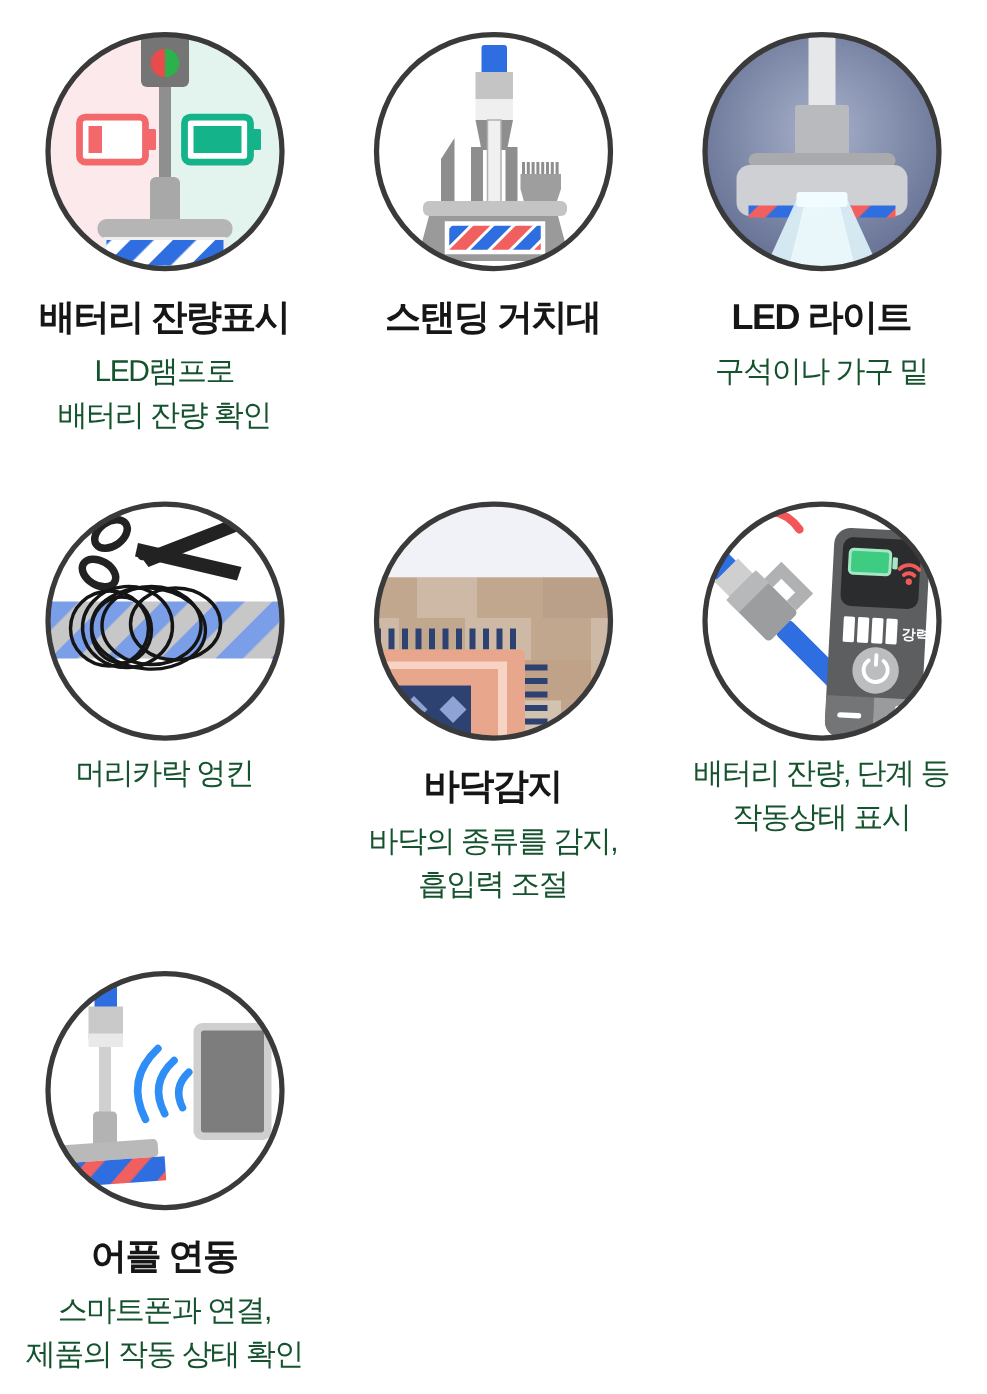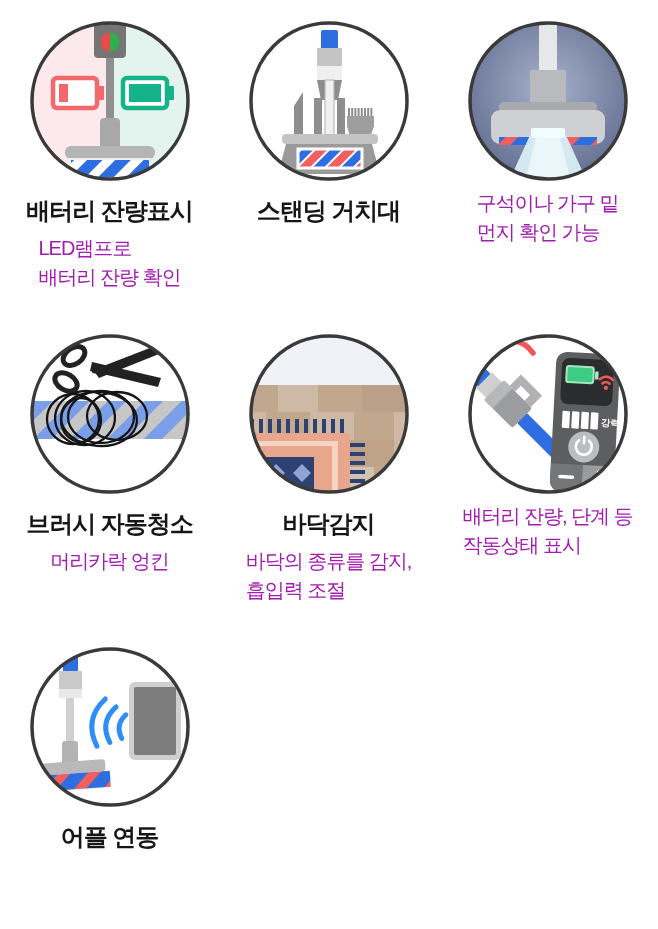--- a/index.html
+++ b/index.html
@@ -1,21 +1,21 @@
 <!DOCTYPE html>
 <html><head>
 <meta charset="utf-8">
 <style>
   html,body{margin:0;padding:0;background:#ffffff;}
   .page{width:658px;height:929px;background:#ffffff;font-family:"Liberation Sans","DejaVu Sans",sans-serif;overflow:hidden;}
   .grid{display:flex;flex-wrap:wrap;padding-top:14px;}
   .cell{width:219px;height:313px;display:flex;flex-direction:column;align-items:center;box-sizing:border-box;padding-top:6px;}
   .icon-wrap{width:162px;height:162px;}
   .feature-title{margin-top:13px;font-size:24px;font-weight:700;color:#161616;letter-spacing:-1px;white-space:nowrap;}
-  .feature-desc{margin-top:7px;font-size:20px;color:#a21caf;line-height:1.45;letter-spacing:-1px;white-space:nowrap;}
+  .feature-desc{margin-top:7px;font-size:20px;color:#14532d;line-height:1.45;text-align:center;letter-spacing:-1px;white-space:nowrap;}
   svg{display:block;}
 </style>
 </head>
 <body>
 
 <div class="page">
   <div class="grid">
 
     <div class="cell">
       <div class="icon-wrap">
@@ -124,23 +124,23 @@
             <rect x="32" y="82" width="98" height="10" rx="5" fill="#a9aaad"></rect>
             <rect x="24" y="90" width="114" height="34" rx="9" fill="#ced0d3"></rect>
             <rect x="32" y="117" width="98" height="8" fill="url(#c_stripe)"></rect>
             <polygon points="64,113 98,113 124,170 38,170" fill="#d9eef6" opacity="0.95"></polygon>
             <polygon points="70,113 92,113 106,170 56,170" fill="#ebf8fc" opacity="0.9"></polygon>
             <rect x="64" y="108" width="34" height="10" rx="2" fill="#f0fcff"></rect>
           </g>
           <circle cx="81" cy="81" r="78" fill="none" stroke="#3a3a3a" stroke-width="3.5"></circle>
         </svg>
       </div>
+      <div class="feature-title">LED 라이트</div>
       <div class="feature-desc">
         <div>구석이나 가구 밑</div>
-        <div>먼지 확인 가능</div>
       </div>
     </div>
 
     <div class="cell">
       <div class="icon-wrap">
         <svg width="162" height="162" viewBox="0 0 162 162">
           <defs>
             <clipPath id="d_clip">
                 <circle cx="81" cy="81" r="78"></circle>
               </clipPath>
@@ -164,21 +164,20 @@
               <ellipse cx="56" cy="85" rx="30" ry="27" transform="rotate(-5 56 85)"></ellipse>
               <ellipse cx="72" cy="84" rx="33" ry="26"></ellipse>
               <ellipse cx="52" cy="87" rx="20" ry="22"></ellipse>
               <ellipse cx="88" cy="83" rx="30" ry="24"></ellipse>
               <ellipse cx="70" cy="86" rx="38" ry="27" transform="rotate(4 70 86)"></ellipse>
             </g>
           </g>
           <circle cx="81" cy="81" r="78" fill="none" stroke="#3a3a3a" stroke-width="3.5"></circle>
         </svg>
       </div>
-      <div class="feature-title">브러시 자동청소</div>
       <div class="feature-desc">
         <div>머리카락 엉킨</div>
       </div>
     </div>
 
     <div class="cell">
       <div class="icon-wrap">
         <svg width="162" height="162" viewBox="0 0 162 162">
           <defs>
               <clipPath id="e_clip">
@@ -346,16 +345,20 @@
             </g>
             <g>
               <rect x="100" y="36" width="52" height="78" rx="6" fill="#cfcfcf"></rect>
               <rect x="105" y="41" width="42" height="68" rx="2" fill="#7d7d7d"></rect>
             </g>
           </g>
           <circle cx="81" cy="81" r="78" fill="none" stroke="#3a3a3a" stroke-width="3.5"></circle>
         </svg>
       </div>
       <div class="feature-title">어플 연동</div>
+      <div class="feature-desc">
+        <div>스마트폰과 연결,</div>
+        <div>제품의 작동 상태 확인</div>
+      </div>
     </div>
 
   </div>
 </div>
 
 </body></html>

